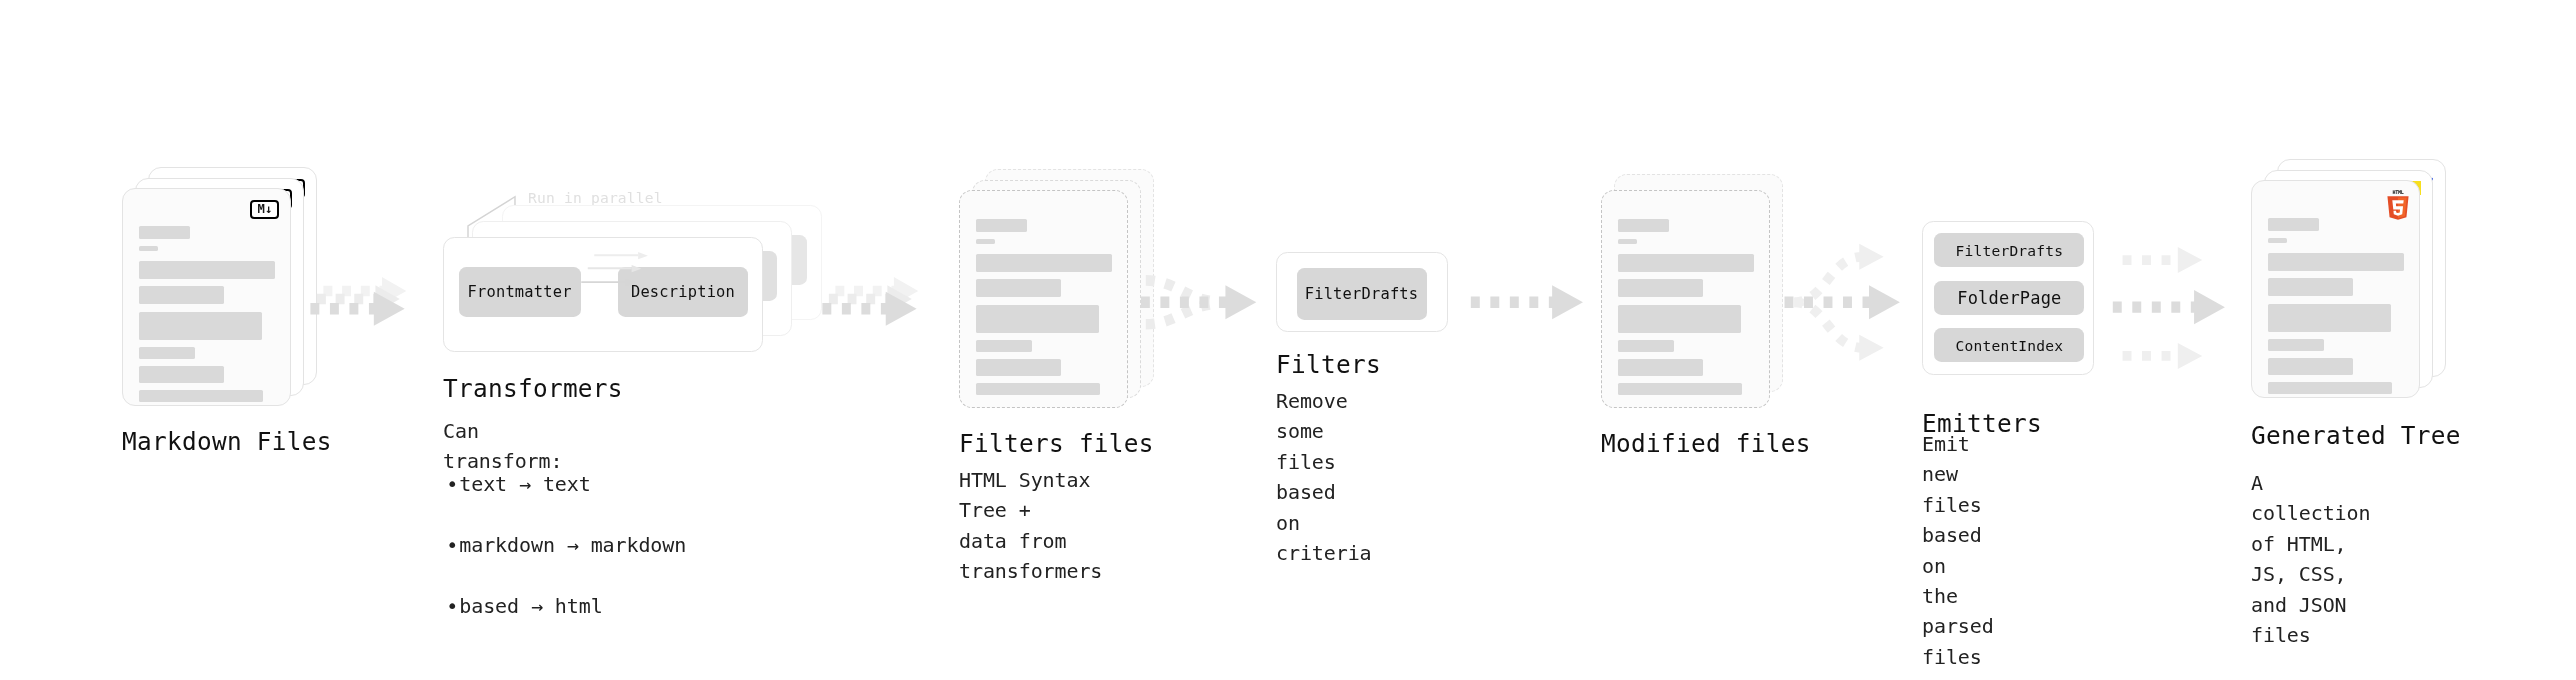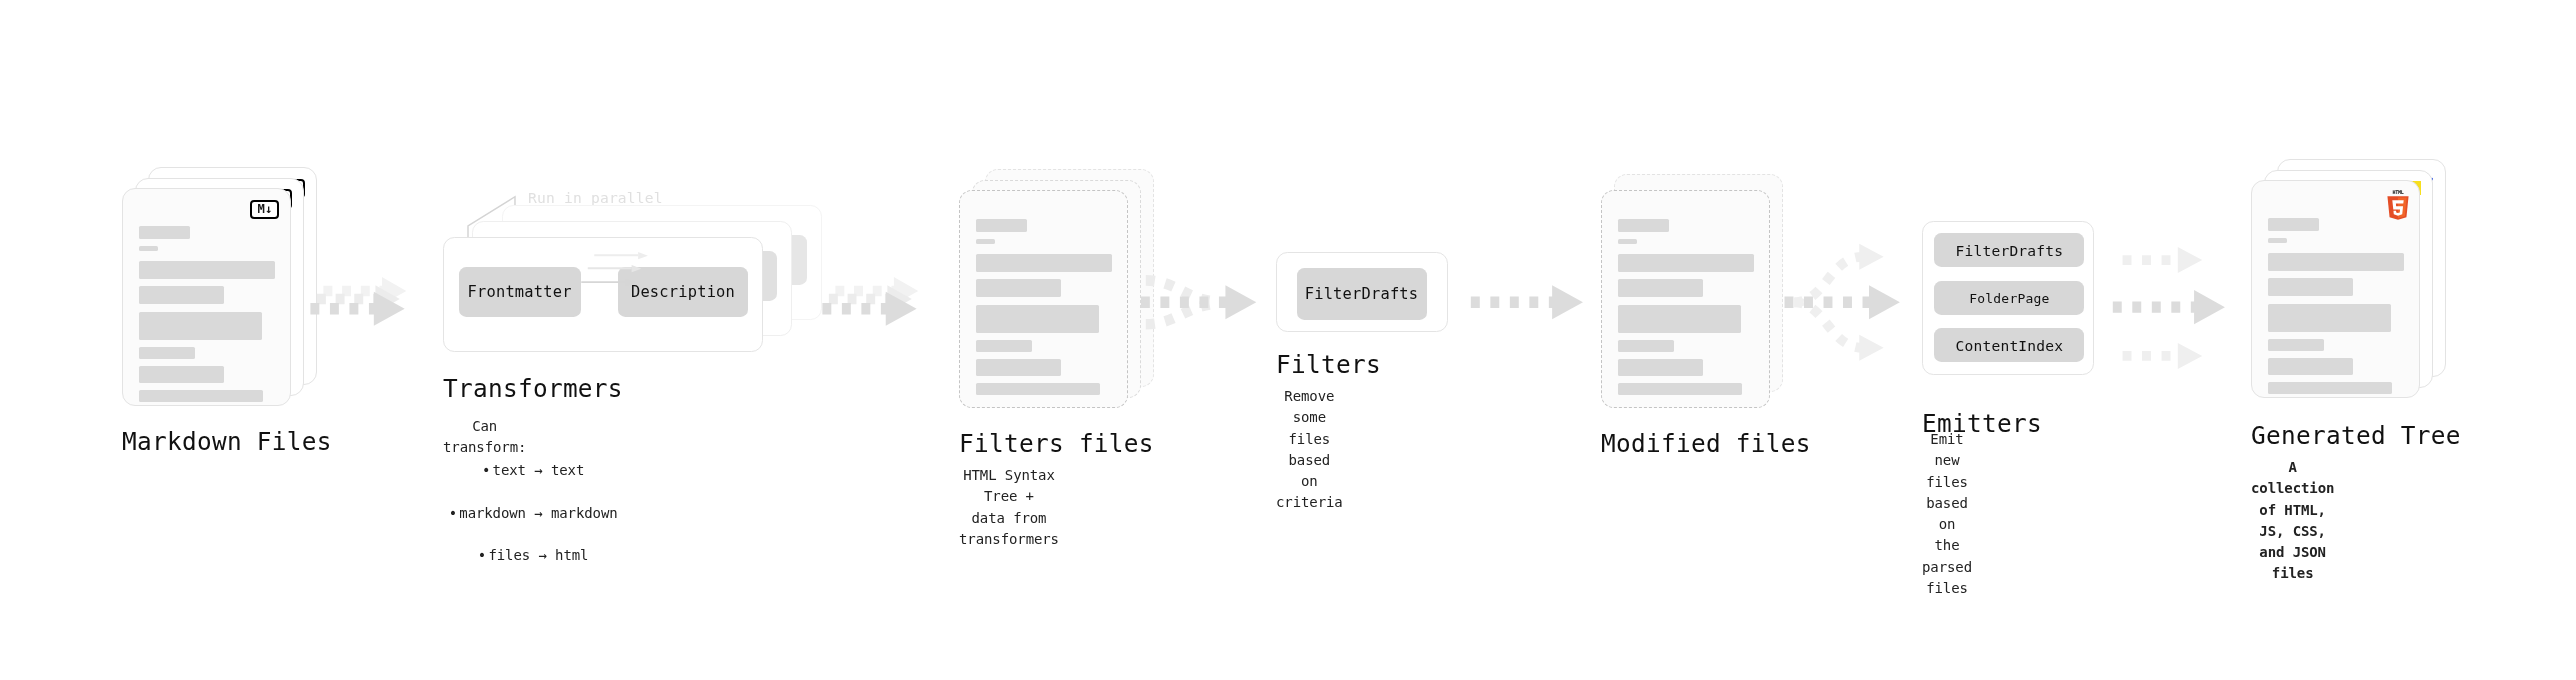--- a/index.html
+++ b/index.html
@@ -24,26 +24,25 @@
   .stage { position: absolute; }
 
   .stage-title {
     font-size: 24.4px;
     letter-spacing: 0.3px;
     color: #111111;
     white-space: nowrap;
     font-weight: 400;
   }
   .stage-desc {
-    font-size: 14px;
+    font-size: 20px;
     line-height: 1.52;
     color: #222222;
     white-space: pre-line;
     letter-spacing: -0.1px;
-    text-align: center;
   }
 
   
   .doc {
     position: absolute;
     width: 169px;
     height: 218px;
     border-radius: 13px;
     background: #fbfbfb;
     border: 1.3px solid #e3e3e3;
@@ -216,21 +215,21 @@
       <polygon points="224,112.5 237,117.5 224,122.5" fill="#d6d6d6"></polygon>
     </svg>
 
     <div class="stage-title" style="position:absolute; left:0px; top:187px;">Transformers</div>
 
     <div class="stage-desc" style="position:absolute; left:0px; top:229px;">Can transform:</div>
 
     <ul class="bullets stage-desc" style="position:absolute; left:0px; top:252px;">
       <li>text → text</li>
       <li>markdown → markdown</li>
-      <li>files → html</li>
+      <li>based → html</li>
     </ul>
   </div>
 
   <div class="stage" style="left:959px; top:169px;">
     <div class="doc dashed" style="left:26px; top:0px; border-color:#e3e3e3;"></div>
     <div class="doc dashed" style="left:13px; top:10.6px; border-color:#dadada;"></div>
     <div class="doc dashed" style="left:0px; top:21px;">
       <div class="doc-bars" style="top:28px;">
         <div class="bar" style="width:51px;height:13px;"></div>
         <div class="bar" style="width:18.7px;height:4.9px;margin-bottom:9.8px;"></div>
@@ -269,21 +268,21 @@
         <div class="bar" style="width:62%;height:17px;"></div>
         <div class="bar" style="width:91%;height:12.2px;"></div>
       </div>
     </div>
     <div class="stage-title" style="position:absolute; left:0px; top:260px;">Modified files</div>
   </div>
 
   <div class="stage" style="left:1922px; top:221px;">
     <div class="box" style="left:0px; top:0px; width:172px; height:154px;">
       <div class="chip" style="left:11.4px; top:11.4px; width:150px; height:34px; font-size:14.6px;">FilterDrafts</div>
-      <div class="chip" style="left:11.4px; top:59px; width:150px; height:34px; font-size:13px;">FolderPage</div>
+      <div class="chip" style="left:11.4px; top:59px; width:150px; height:34px; font-size:17px;">FolderPage</div>
       <div class="chip" style="left:11.4px; top:106px; width:150px; height:34px; font-size:14.6px;">ContentIndex</div>
     </div>
     <div class="stage-title" style="position:absolute; left:0px; top:172px;margin-top:16px;">Emitters</div>
     <div class="stage-desc" style="position:absolute; left:0px; top:208px;">Emit new files based on
 the parsed files</div>
   </div>
 
   <div class="stage" style="left:2251px; top:159px;">
 
     <div class="doc ghost" style="left:26px; top:0px;">
@@ -310,21 +309,21 @@
         <div class="bar" style="width:100%;height:18px;"></div>
         <div class="bar" style="width:62%;height:18px;"></div>
         <div class="bar" style="width:90%;height:28.4px;"></div>
         <div class="bar" style="width:41%;height:11.4px;"></div>
         <div class="bar" style="width:62%;height:17px;"></div>
         <div class="bar" style="width:91%;height:12.2px;"></div>
       </div>
     </div>
 
     <div class="stage-title" style="position:absolute; left:0px; top:262px;">Generated Tree</div>
-    <div class="stage-desc" style="position:absolute; left:0px; top:298px;font-weight:bold;">A collection of HTML,
+    <div class="stage-desc" style="position:absolute; left:0px; top:309px;">A collection of HTML,
 JS, CSS, and JSON files</div>
   </div>
 
   <svg class="svglayer" viewBox="0 0 3170 838">
     <defs>
       <g id="arrowhead">
           <polygon points="0,-17 26,0 0,17"></polygon>
         </g>
     </defs>
 

